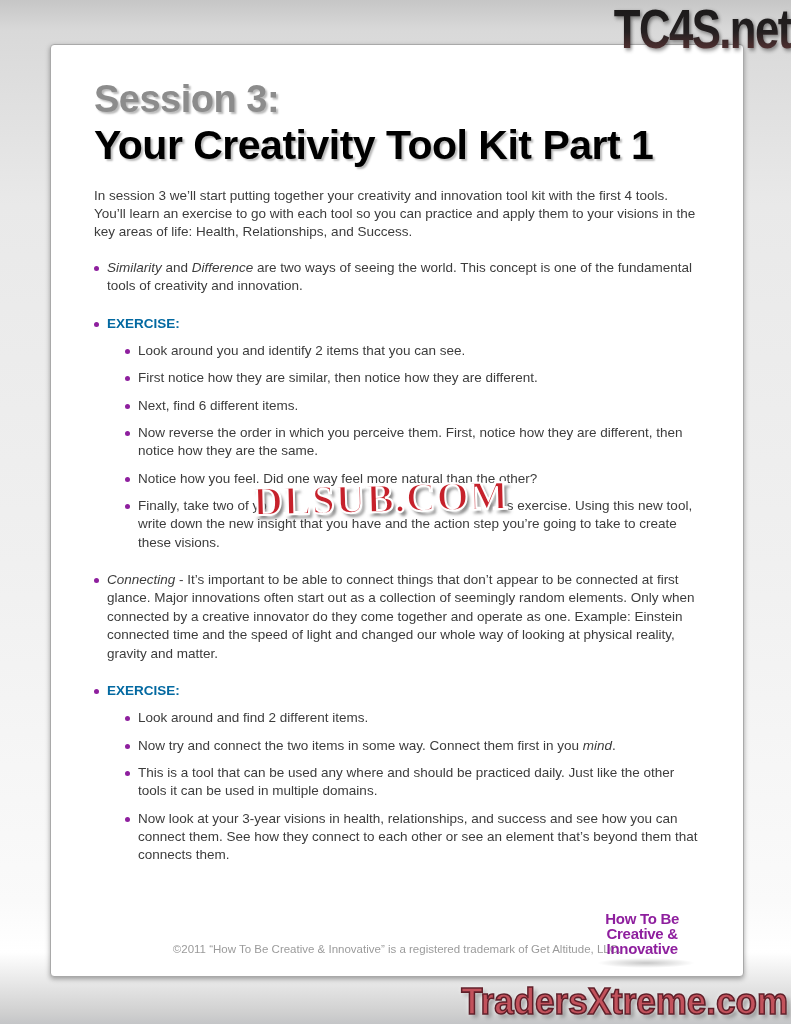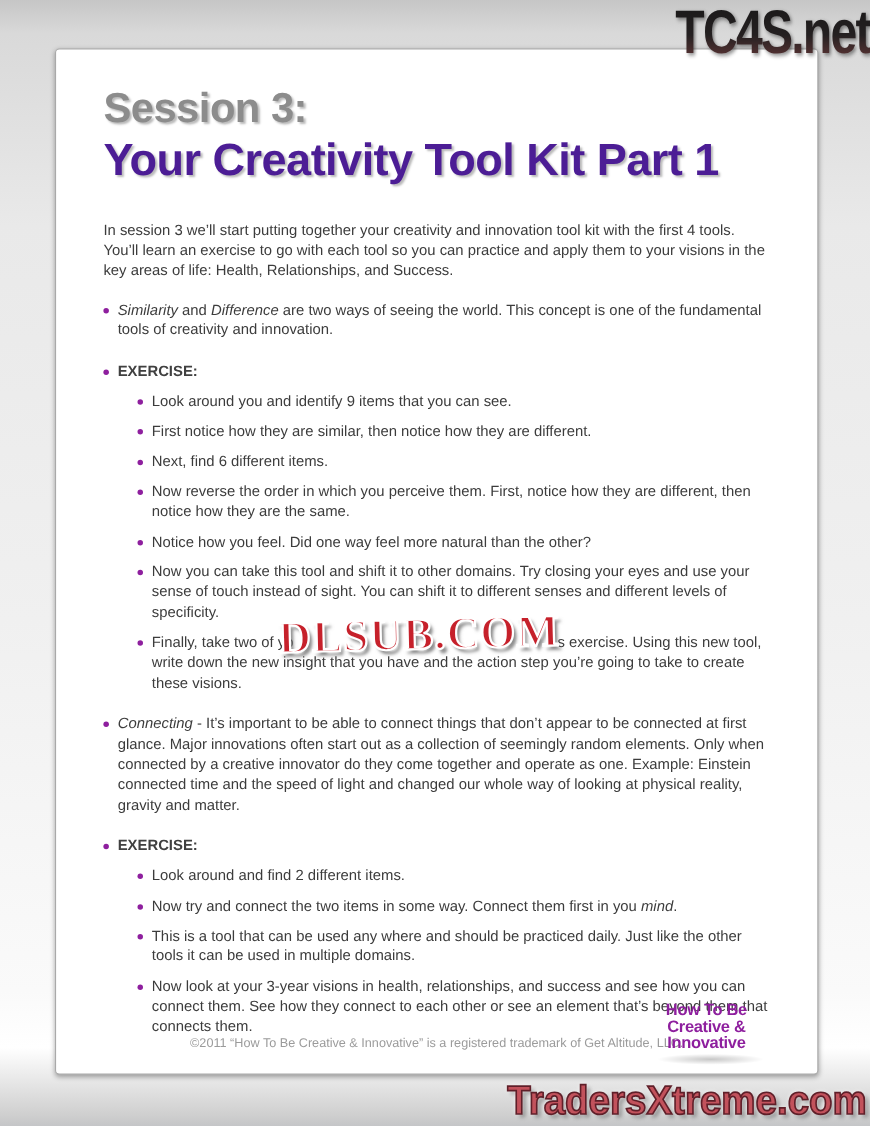--- a/index.html
+++ b/index.html
@@ -9,32 +9,32 @@
     background:linear-gradient(180deg,#c6c6c6 0%,#d9d9d9 3%,#e9e9e9 20%,#f0f0f0 55%,#fafafa 88%,#ffffff 93%,#cfcfcf 99%,#c4c5c7 100%);
   }
   .page{
     position:absolute;left:50px;top:44px;width:692px;height:931px;
     background:#ffffff;border:1px solid #a9a9a9;border-radius:4px;
     box-shadow:0 2px 5px rgba(0,0,0,.35);
   }
   .content{padding:34px 44px 0 43px;color:#3c3c3c;font-size:13.5px;line-height:1.36;}
   .title1{font-size:38px;line-height:1.1;font-weight:bold;color:#8c8c8c;
     text-shadow:2px 2px 2px rgba(0,0,0,.28);letter-spacing:-0.5px;margin:0;}
-  .title2{font-size:41px;line-height:1.12;font-weight:bold;color:#4c1d95;
+  .title2{font-size:41px;line-height:1.12;font-weight:bold;color:#000000;
     text-shadow:2px 2px 2px rgba(0,0,0,.28);letter-spacing:-0.5px;margin:2px 0 0 0;}
-  .intro{margin-top:32px;}
+  .intro{margin-top:18px;}
   .li{position:relative;padding-left:13px;}
   .li::before{content:"";position:absolute;left:0;top:7px;width:5px;height:5px;border-radius:50%;background:#8e1f9e;}
   .sub{margin-left:31px;}
   .mt-lg{margin-top:19px;}
   .mt-md{margin-top:17px;}
   .mt-sm{margin-top:9px;}
   .bi{font-weight:normal;font-style:italic;}
   .it{font-style:italic;}
-  .exlabel{font-weight:bold;color:#404040;}
+  .exlabel{font-weight:bold;color:#0369a1;}
   
   .tc4s{
     position:absolute;top:-4px;right:0px;z-index:5;
     font-size:56px;font-weight:bold;letter-spacing:-2px;white-space:nowrap;
     transform:scaleX(.78);transform-origin:100% 0;
     color:#3a2a2b;
     filter:drop-shadow(2px 2px 2px rgba(0,0,0,.45));
   }
   @supports ((-webkit-background-clip:text) or (background-clip:text)){
     .tc4s{
@@ -84,26 +84,25 @@
     <div class="intro">In session 3 we’ll start putting together your creativity and innovation tool kit with the first 4 tools. You’ll learn an exercise to go with each tool so you can practice and apply them to your visions in the key areas of life: Health, Relationships, and Success.</div>
 
     <div class="li mt-md">
       <span class="bi">Similarity</span><span> and </span><span class="bi">Difference</span><span> are two ways of seeing the world. This concept is one of the fundamental tools of creativity and innovation.</span>
     </div>
 
     <div class="li mt-lg">
       <span class="exlabel">EXERCISE:</span>
     </div>
 
-    <div class="li sub mt-sm">Look around you and identify 9 items that you can see.</div>
+    <div class="li sub mt-sm">Look around you and identify 2 items that you can see.</div>
     <div class="li sub mt-sm">First notice how they are similar, then notice how they are different.</div>
     <div class="li sub mt-sm">Next, find 6 different items.</div>
     <div class="li sub mt-sm">Now reverse the order in which you perceive them. First, notice how they are different, then notice how they are the same.</div>
     <div class="li sub mt-sm">Notice how you feel. Did one way feel more natural than the other?</div>
-    <div class="li sub mt-sm">Now you can take this tool and shift it to other domains. Try closing your eyes and use your sense of touch instead of sight. You can shift it to different senses and different levels of specificity.</div>
 
     <div class="li sub mt-sm">
       <span>Finally, take two of yo</span><span class="gap"><span class="dlsub">DLSUB.COM</span></span><span>s exercise. Using this new tool, write down the new insight that you have and the action step you’re going to take to create these visions.</span>
     </div>
 
     <div class="li mt-lg">
       <span class="bi">Connecting</span><span> - It’s important to be able to connect things that don’t appear to be connected at first glance. Major innovations often start out as a collection of seemingly random elements. Only when connected by a creative innovator do they come together and operate as one. Example: Einstein connected time and the speed of light and changed our whole way of looking at physical reality, gravity and matter.</span>
     </div>
 
 

